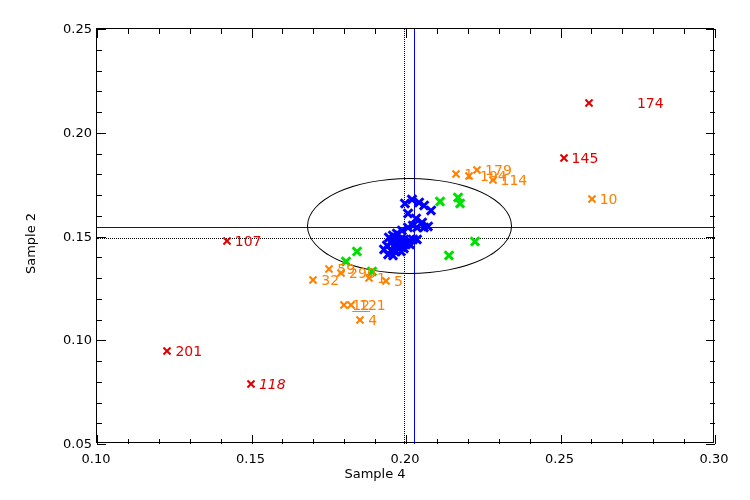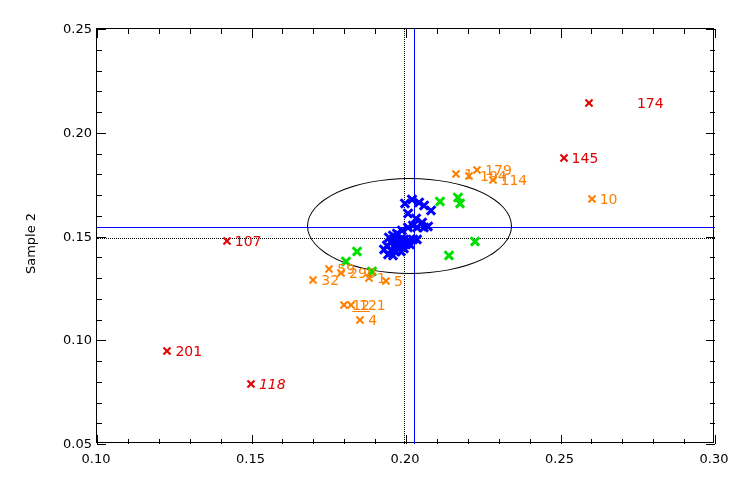--- a/index.html
+++ b/index.html
@@ -81,20 +81,21 @@
       <div class="ylabtxt" style="top: 28px;">0.25</div>
     </div>
   <div id="xlabels">
       <div class="xlabtxt" style="left: 96px; top: 451px;">0.10</div>
       <div class="xlabtxt" style="left: 250.5px; top: 451px;">0.15</div>
       <div class="xlabtxt" style="left: 405px; top: 451px;">0.20</div>
       <div class="xlabtxt" style="left: 559.5px; top: 451px;">0.25</div>
       <div class="xlabtxt" style="left: 714px; top: 451px;">0.30</div>
     </div>
 
+  <div class="axis-name" id="xaxis-name">Sample 4</div>
   <div class="axis-name" id="yaxis-name">Sample 2</div>
 
   <div id="frame">
     <div id="ticks">
         <div class="tick" style="left: 0px; top: 406px; width: 1px; height: 9px;"></div>
         <div class="tick" style="left: 0px; top: 0px; width: 1px; height: 9px;"></div>
         <div class="tick" style="left: 30.9px; top: 410px; width: 1px; height: 5px;"></div>
         <div class="tick" style="left: 30.9px; top: 0px; width: 1px; height: 5px;"></div>
         <div class="tick" style="left: 61.8px; top: 410px; width: 1px; height: 5px;"></div>
         <div class="tick" style="left: 61.8px; top: 0px; width: 1px; height: 5px;"></div>

